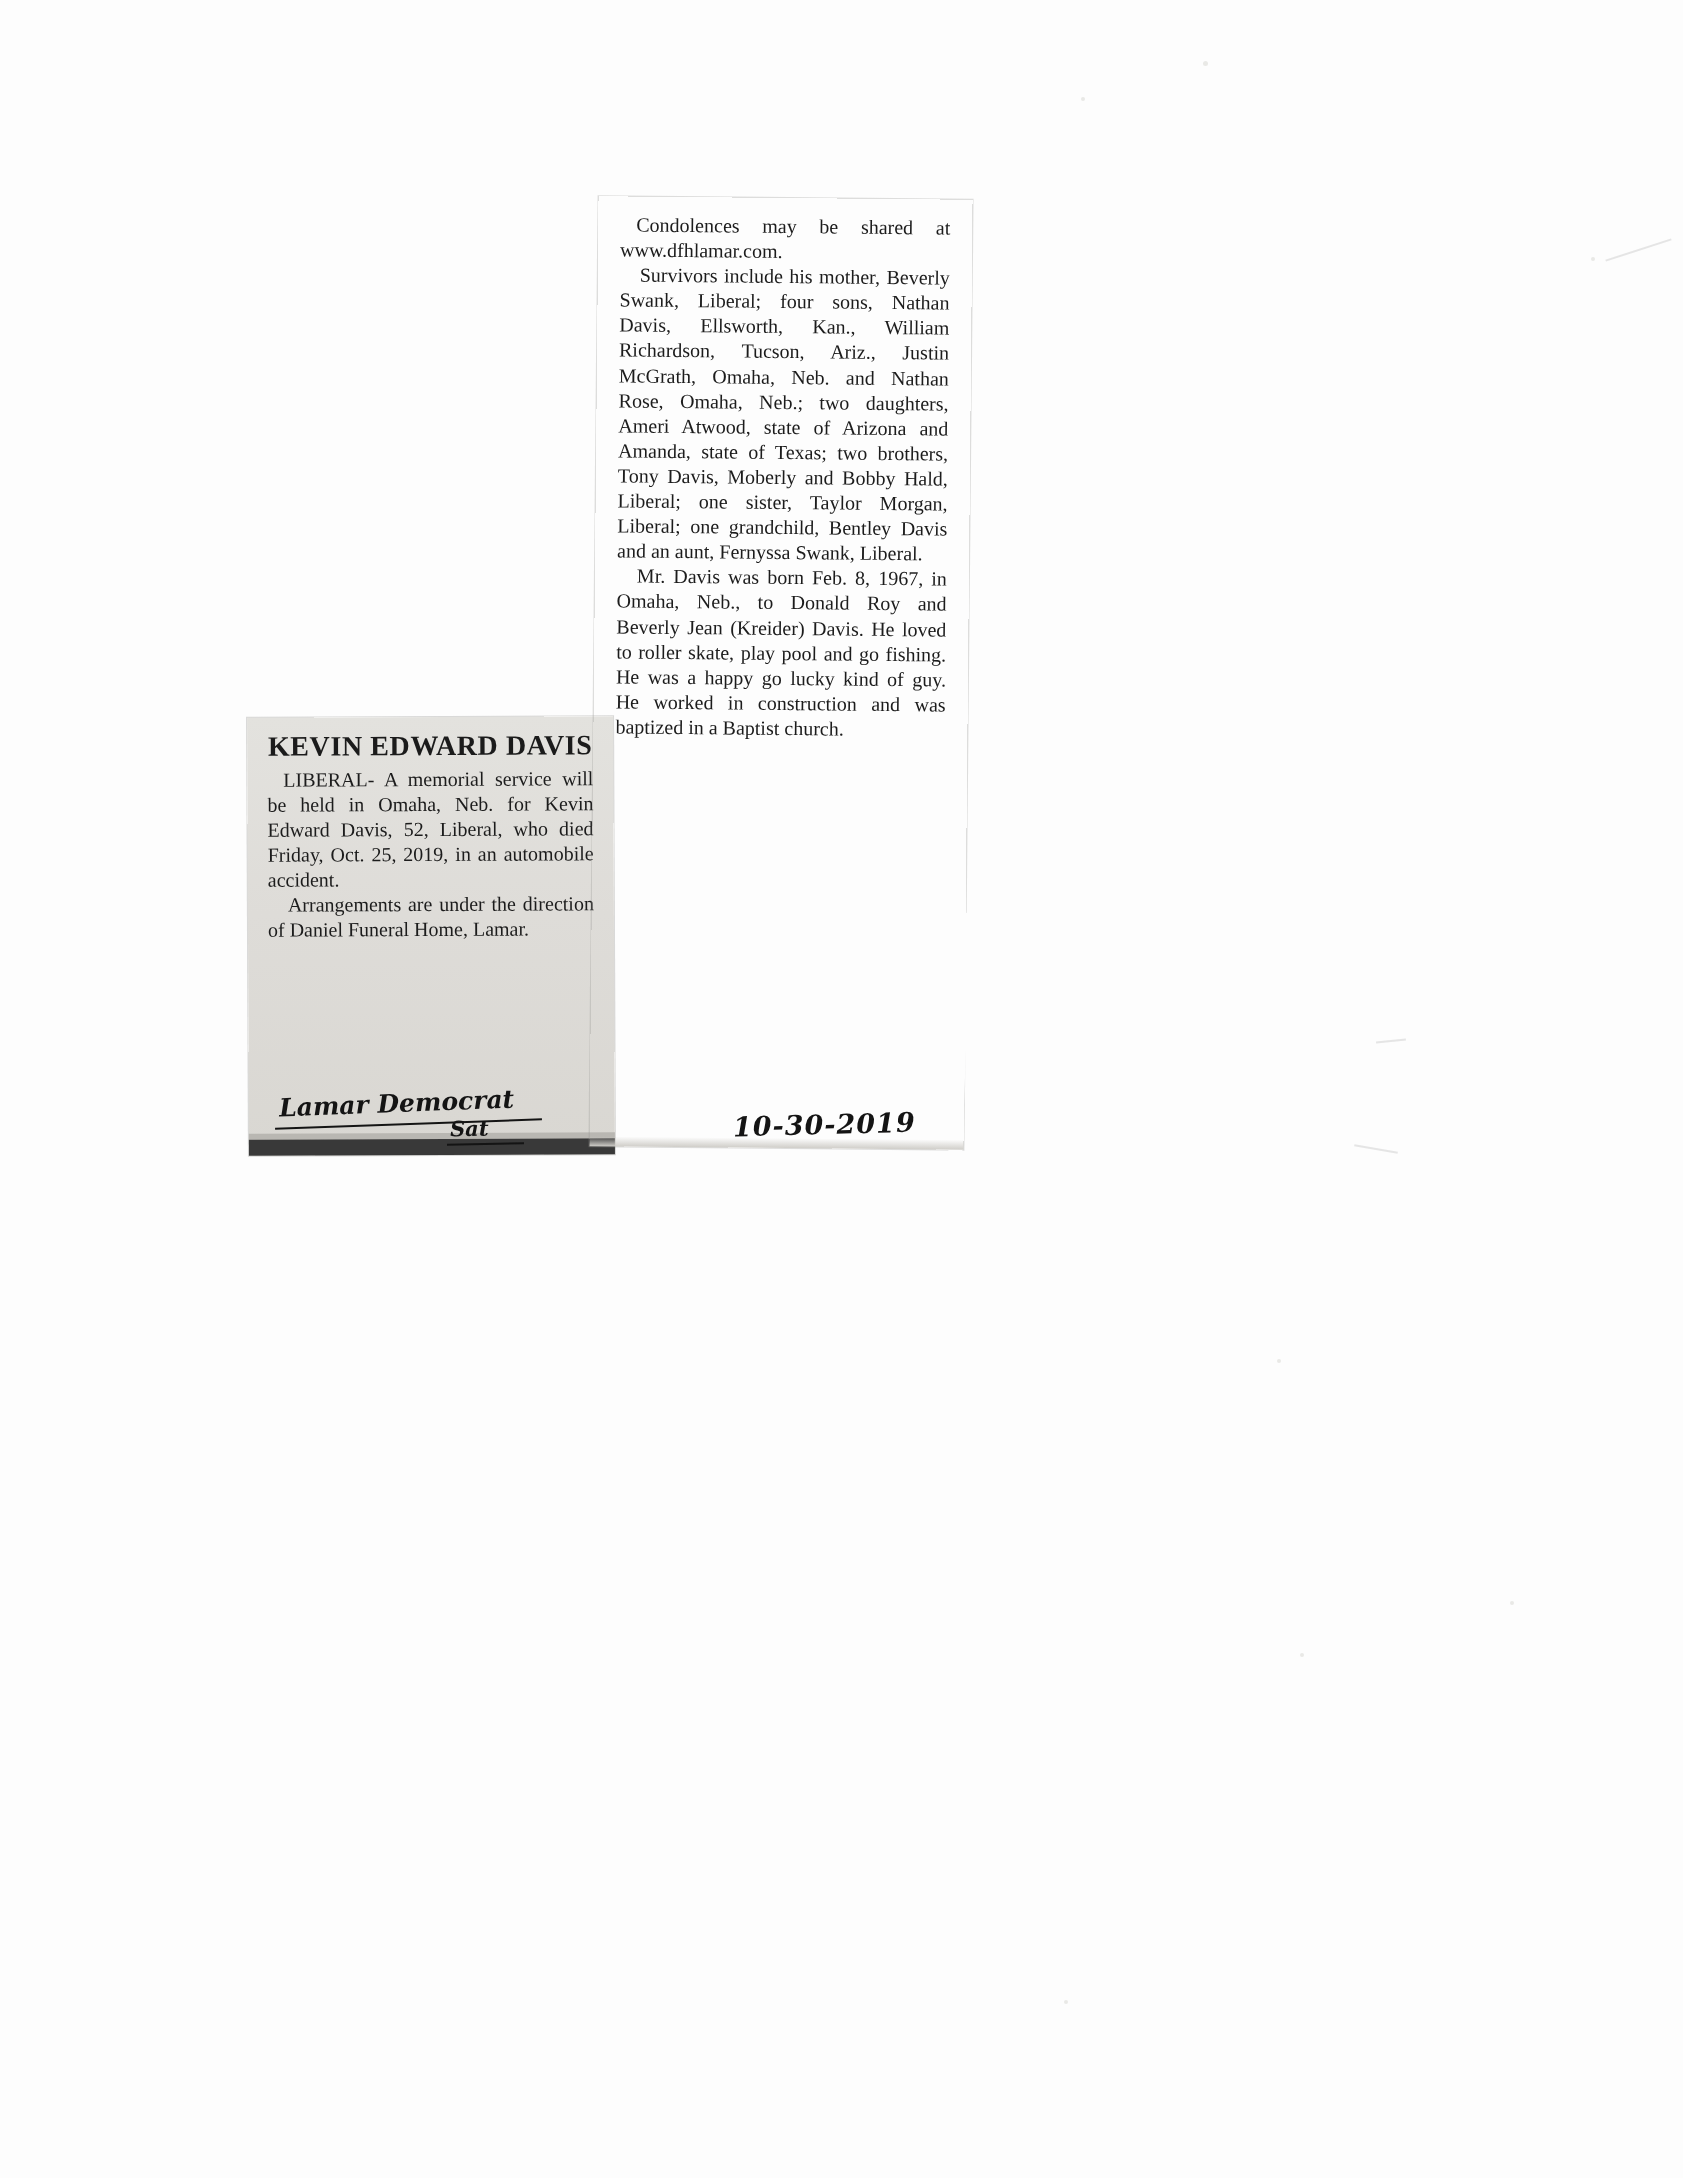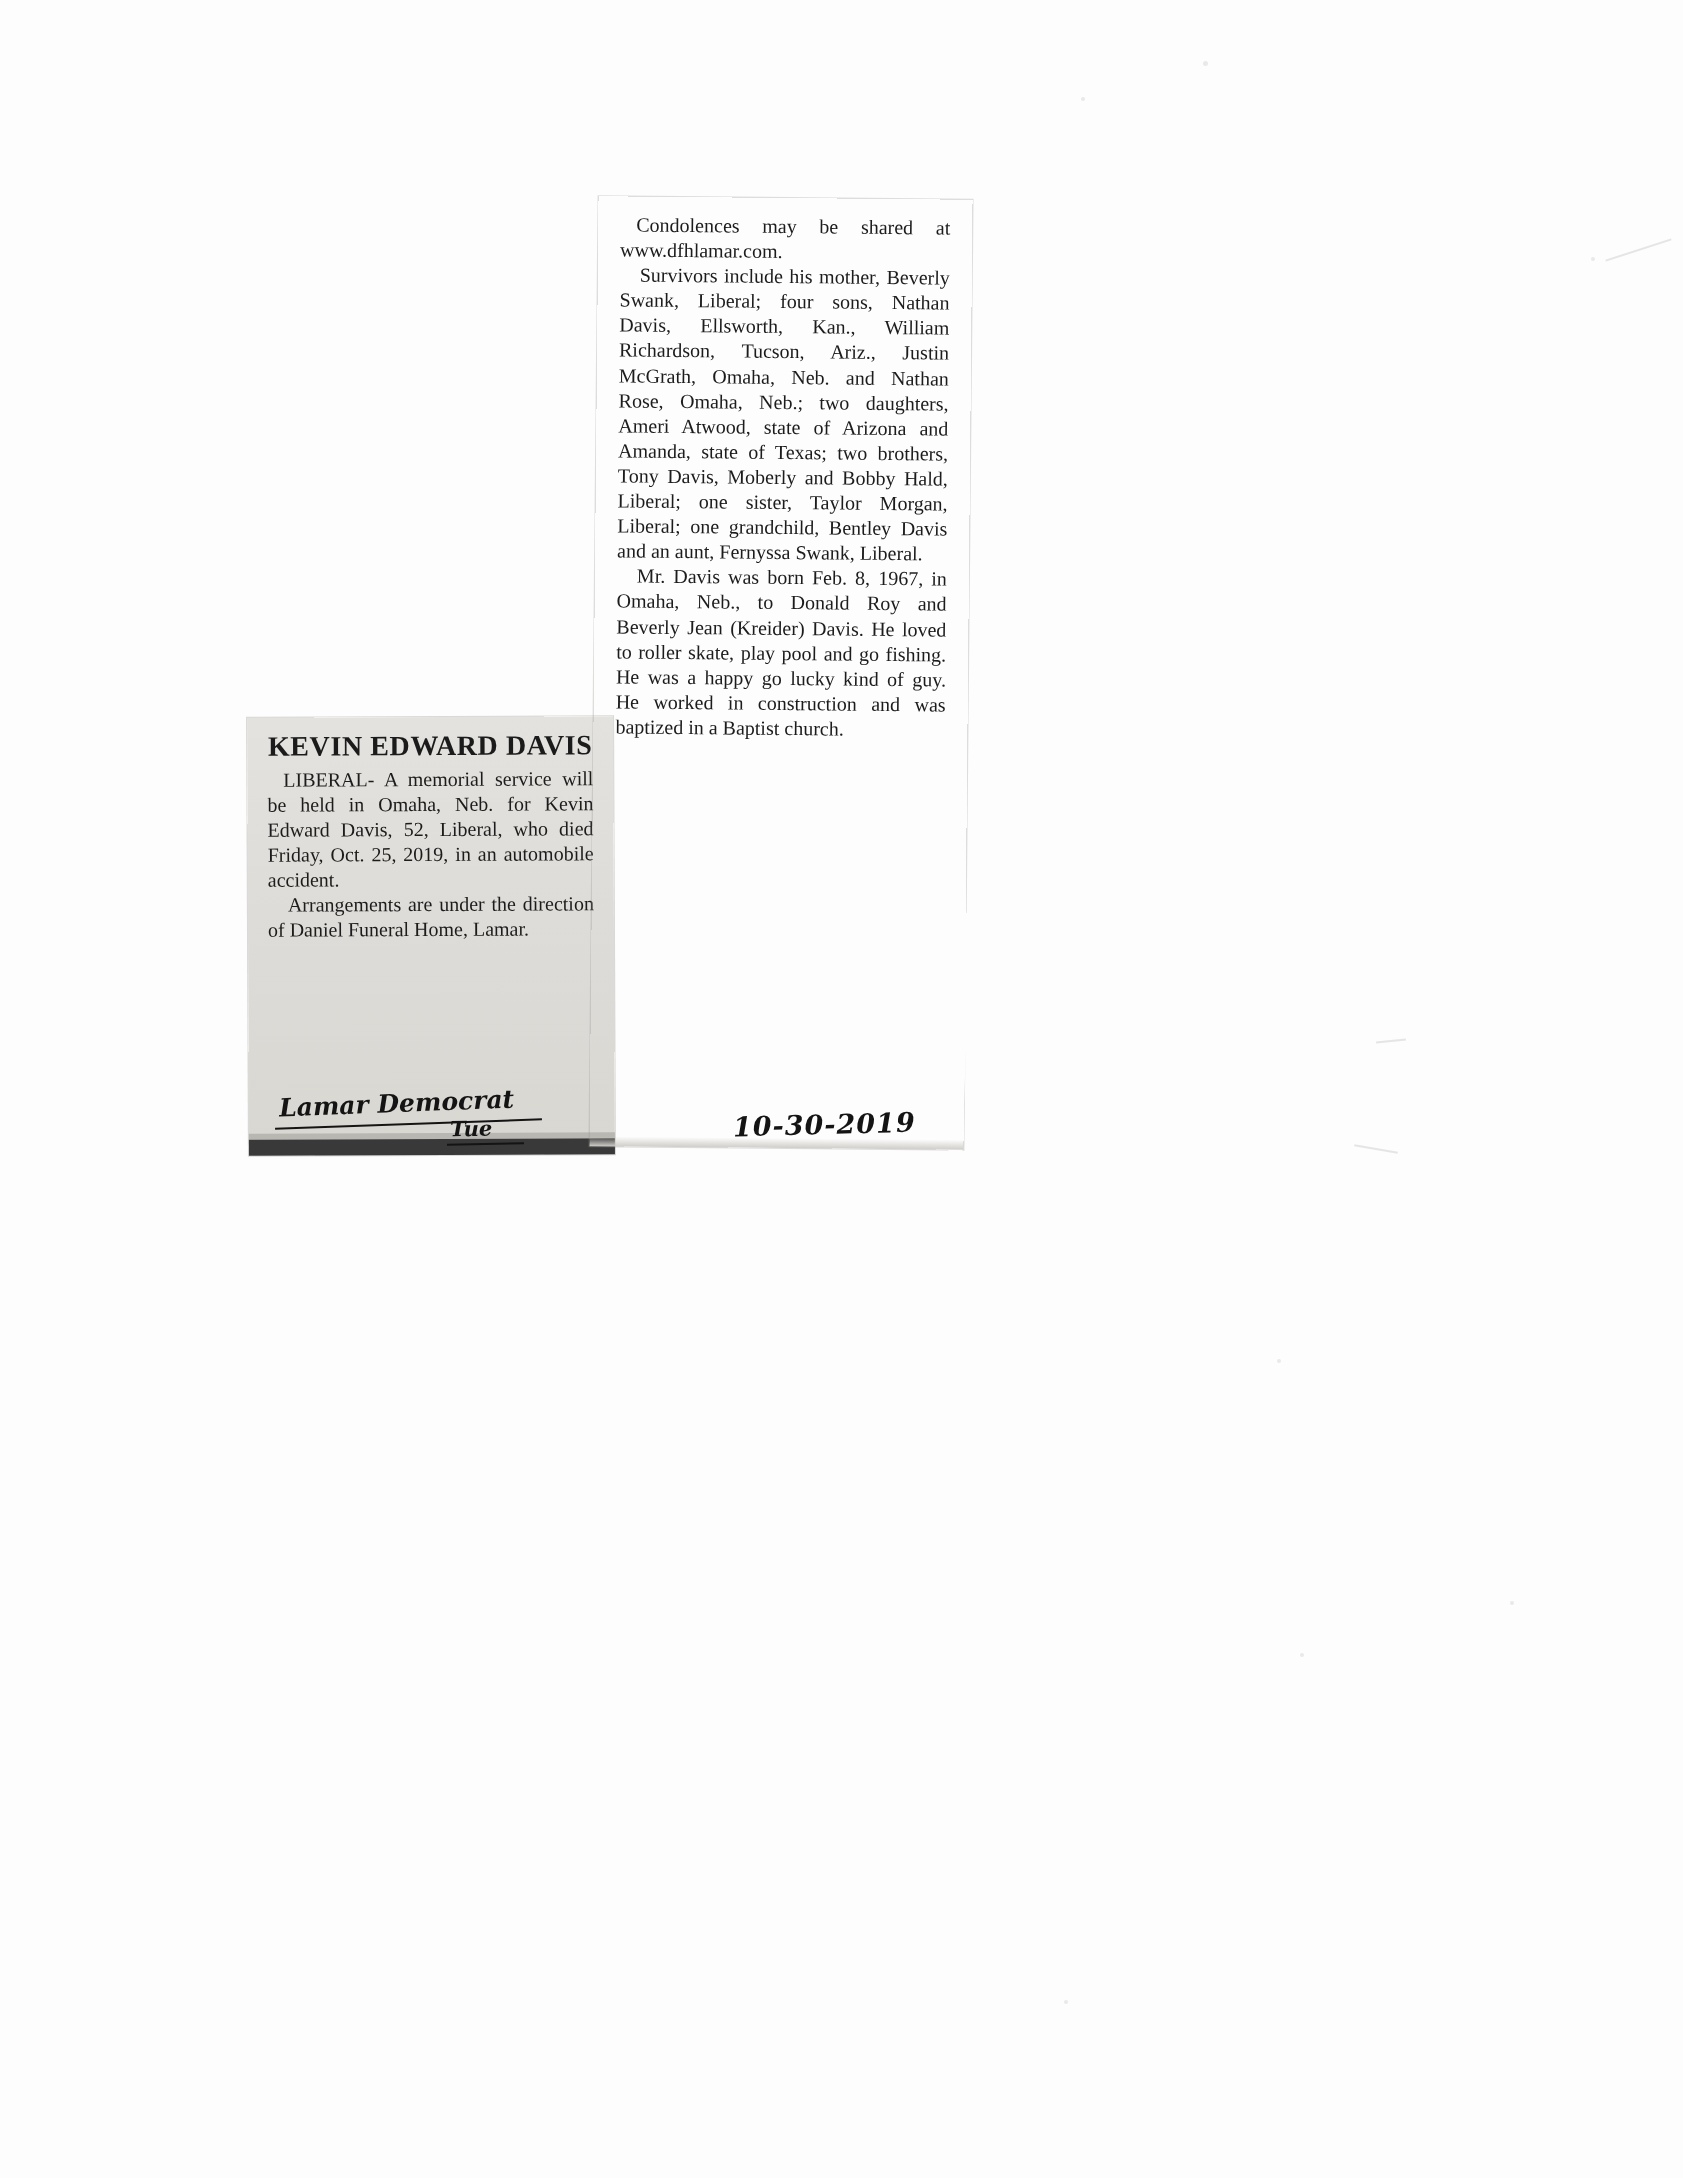--- a/index.html
+++ b/index.html
@@ -185,16 +185,16 @@
     <p class="first">Condolences may be shared at www.dfhlamar.com.</p>
     <p>Survivors include his mother, Beverly Swank, Liberal; four sons, Nathan Davis, Ellsworth, Kan., William Richardson, Tucson, Ariz., Justin McGrath, Omaha, Neb. and Nathan Rose, Omaha, Neb.; two daughters, Ameri Atwood, state of Arizona and Amanda, state of Texas; two brothers, Tony Davis, Moberly and Bobby Hald, Liberal; one sister, Taylor Morgan, Liberal; one grandchild, Bentley Davis and an aunt, Fernyssa Swank, Liberal.</p>
     <p>Mr. Davis was born Feb. 8, 1967, in Omaha, Neb., to Donald Roy and Beverly Jean (Kreider) Davis. He loved to roller skate, play pool and go fishing. He was a happy go lucky kind of guy. He worked in construction and was baptized in a Baptist church.</p>
   </div>
   <div class="edge-notch"></div>
   <div class="bottom-fade"></div>
 </div>
 
 <div class="handwriting" id="hand-source">Lamar Democrat</div>
 <div class="underline-hand" style="left:275px; top:1123px; width:267px; transform:rotate(-2deg);"></div>
-<div class="handwriting" id="hand-day">Tue</div>
+<div class="handwriting" id="hand-day">Sat</div>
 <div class="underline-hand" style="left:447px; top:1143px; width:77px; transform:rotate(-1deg);"></div>
 <div class="handwriting" id="hand-date">10-30-2019</div>
 
 
 </body></html>

